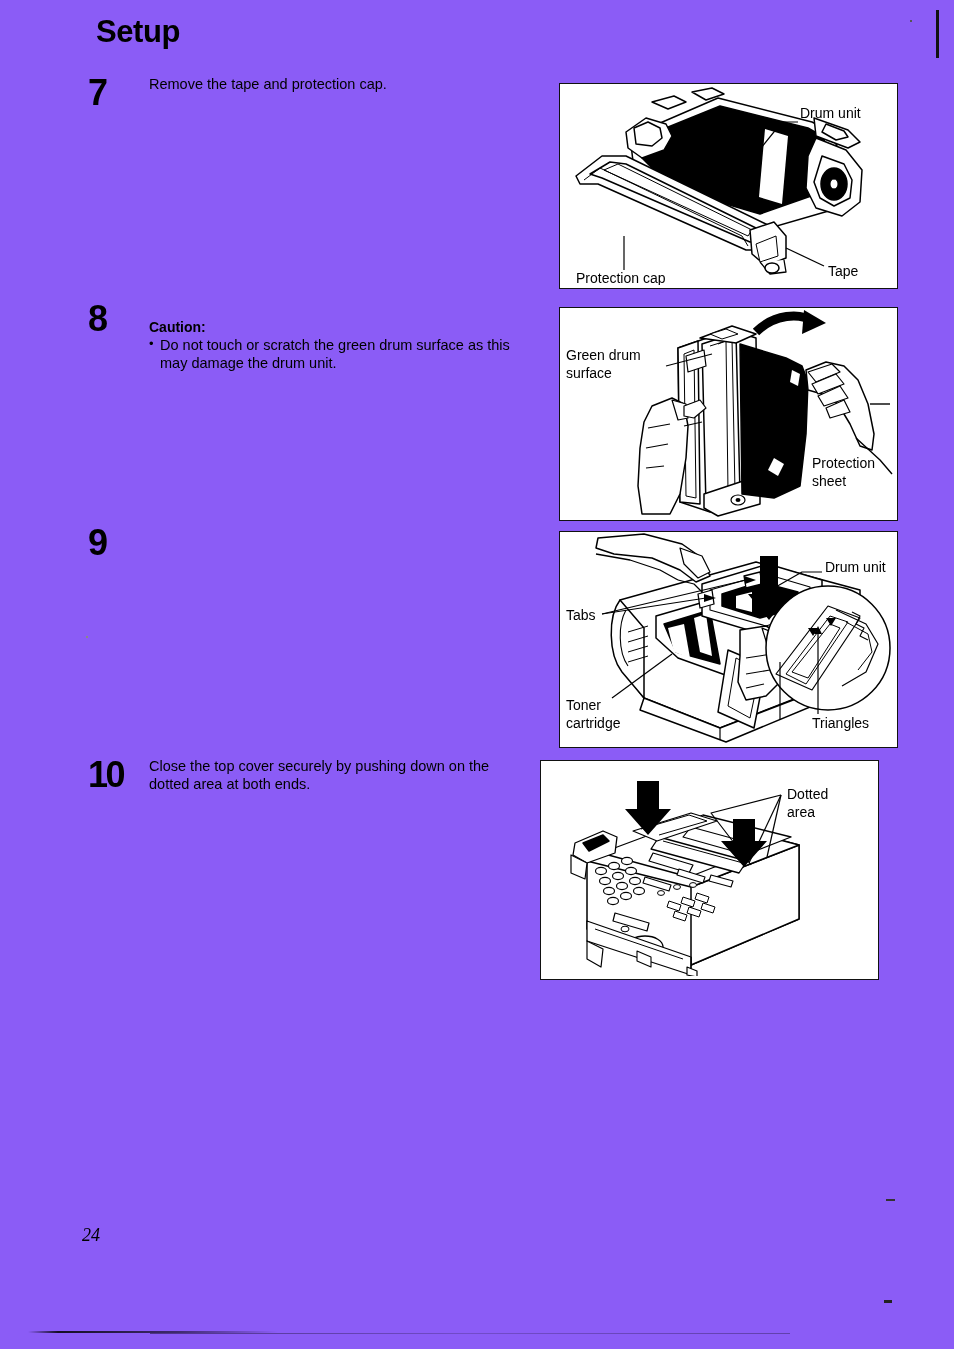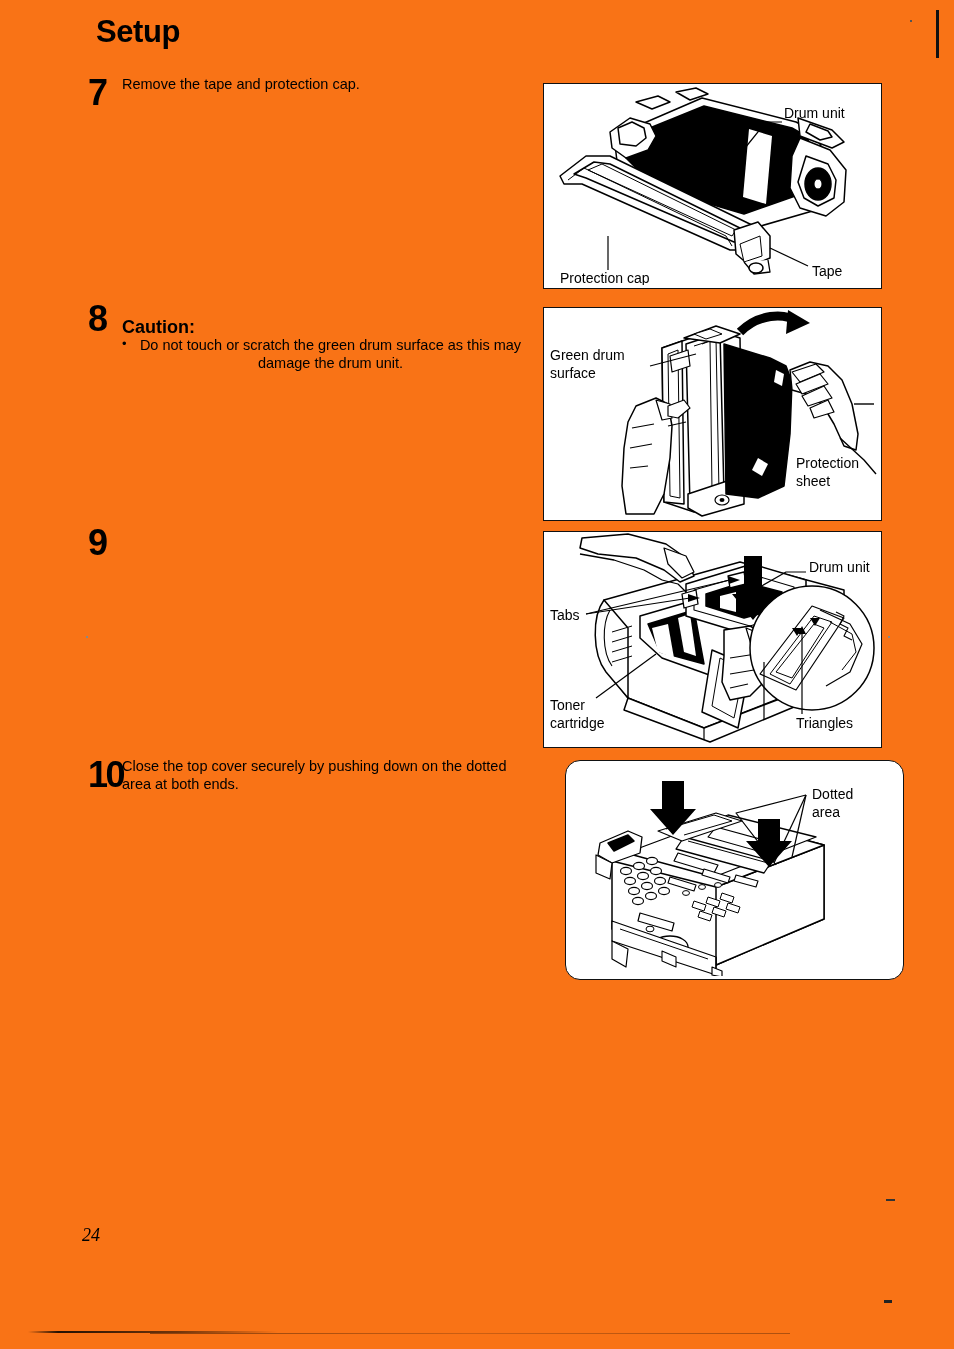--- a/index.html
+++ b/index.html
@@ -8,21 +8,21 @@
     background: #ffffff;
   }
   body {
     font-family: "Liberation Sans", sans-serif;
     color: #000;
   }
   #page {
     position: relative;
     width: 954px;
     height: 1349px;
-    background: #f97316;
+    background: #8b5cf6;
     overflow: hidden;
   }
 
   
   #page-title {
     position: absolute;
     left: 96px;
     top: 14px;
     font-size: 31px;
     font-weight: bold;
@@ -40,35 +40,34 @@
     position: absolute;
     left: 0;
     top: 0;
     font-size: 36px;
     font-weight: bold;
     line-height: 1;
     letter-spacing: -1.5px;
     font-family: "Liberation Sans", sans-serif;
   }
   .step-body {
-    margin-left: 34px;
+    margin-left: 61px;
     font-size: 14.5px;
     line-height: 18px;
   }
   .step-body p { margin: 0; }
   .caution-head {
     font-weight: bold;
     margin-top: 17px !important;
-    font-size: 18px;
+    font-size: 14px;
   }
   ul.caution-list {
     list-style: none;
     margin: 0;
     padding: 0;
-    text-align: center;
   }
   ul.caution-list li {
     position: relative;
     padding-left: 11px;
     font-size: 14.5px;
     line-height: 18px;
   }
   ul.caution-list li::before {
     content: "\2022";
     position: absolute;
@@ -76,20 +75,21 @@
     top: -1px;
     font-size: 13px;
   }
 
   
   .panel {
     position: absolute;
     border: 1.6px solid #111;
     background: #fff;
     overflow: hidden;
+    margin-left: 16px;
   }
   .panel svg { display: block; }
 
   .fig-label {
     font-family: "Liberation Sans", sans-serif;
     font-size: 14px;
     fill: #000;
   }
 
   
@@ -368,21 +368,21 @@
       </g>
 
       <text class="fig-label" x="265" y="40">Drum unit</text>
       <text class="fig-label" x="6" y="88">Tabs</text>
       <text class="fig-label" x="6" y="178">Toner</text>
       <text class="fig-label" x="6" y="196">cartridge</text>
       <text class="fig-label" x="252" y="196">Triangles</text>
     </svg>
   </div>
 
-  <div class="panel" id="panel-4" style="left:565px; top:760px; width:337px; height:218px;border-radius:15px;">
+  <div class="panel" id="panel-4" style="left:524px; top:760px; width:337px; height:218px;">
     <svg width="334" height="215" viewBox="0 0 334 215" xmlns="http://www.w3.org/2000/svg">
       <g fill="none" stroke="#000" stroke-width="1.5" stroke-linejoin="round">
 
         <path d="M46 100 L160 58 L258 84 L258 158 L150 204 L46 168 Z" fill="#fff"></path>
 
         <path d="M258 84 L258 158 L150 204 L150 126 Z" fill="#fff"></path>
 
         <path d="M46 100 L160 58 L258 84 L150 126 Z" fill="#fff"></path>
 
         <path d="M60 92 L162 54 L250 76 L148 116 Z" fill="#fff" stroke-width="1.3"></path>

